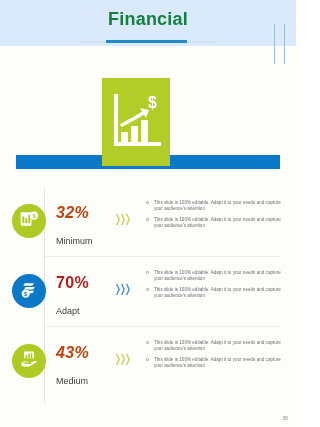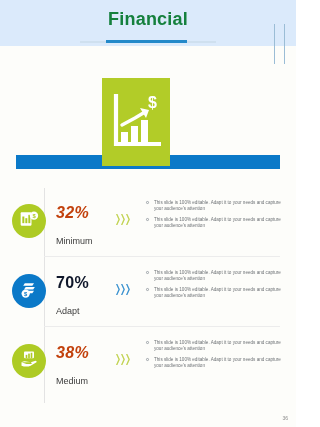--- a/index.html
+++ b/index.html
@@ -68,21 +68,21 @@
     display:flex;align-items:center;justify-content:center;
   }
   .circ.green{background:#aecb24;}
   .circ.blue{background:#0b79c8;}
 
   .pct{
     position:absolute;left:56px;top:18px;
     font-size:16px;font-weight:bold;letter-spacing:.3px;
   }
   .pct.green{color:#c2410c;font-style:italic;}
-  .pct.blue{color:#0f172a;}
+  .pct.blue{color:#b91c1c;}
   .lbl{
     position:absolute;left:56px;top:38px;
     font-size:9px;color:#3c3c3c;margin-top:12px;
   }
   .chev{
     position:absolute;left:116px;top:26px;
     font-size:12px;font-weight:bold;letter-spacing:1px;
   }
   .chev.green{color:#c3d455;}
   .chev.blue{color:#3e94d0;}
@@ -180,21 +180,21 @@
         <div class="row-sep"></div>
         <div class="circ green">
           <span><svg width="20" height="20" viewBox="0 0 24 24">
               <rect x="6" y="3" width="12" height="8" rx="1" fill="#ffffff"></rect>
               <rect x="8" y="7" width="2" height="4" fill="#aecb24"></rect>
               <rect x="11" y="5.5" width="2" height="5.5" fill="#aecb24"></rect>
               <rect x="14" y="4.5" width="2" height="6.5" fill="#aecb24"></rect>
               <path d="M3 16 q3 -2 6 -1 l5 1 q2 .5 1 2 l-6 0 M3 16 l0 4 q6 2 11 0 l7 -4 q1 -1.5 -1 -2 l-6 2" fill="#ffffff"></path>
             </svg></span>
         </div>
-        <div class="pct green">38%</div>
+        <div class="pct green">43%</div>
         <div class="lbl">Medium</div>
         <div class="chev green">〉〉〉</div>
         <div class="bullets">
           <div class="bullet"><span class="dot"></span><span>This slide is 100% editable. Adapt it to your needs and capture your audience's attention</span></div>
           <div class="bullet"><span class="dot"></span><span>This slide is 100% editable. Adapt it to your needs and capture your audience's attention</span></div>
         </div>
       </div>
     </div>
 
   <div class="pageno">36</div>

